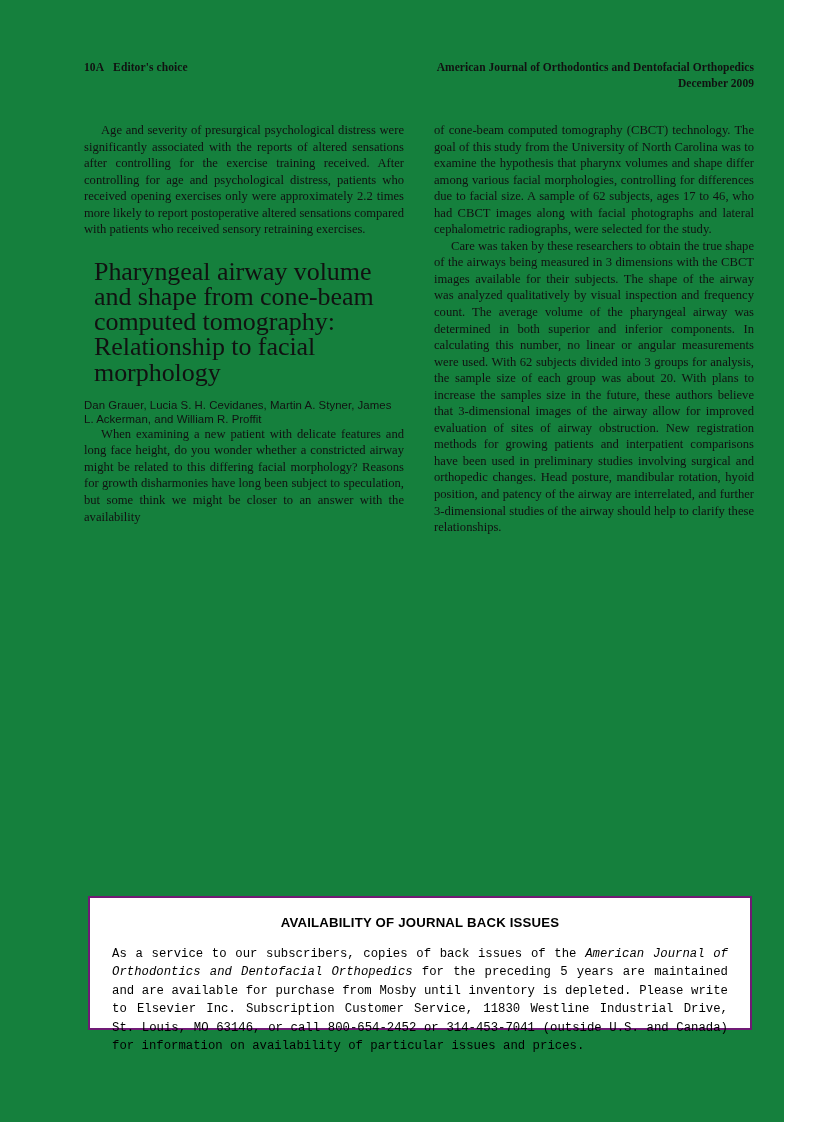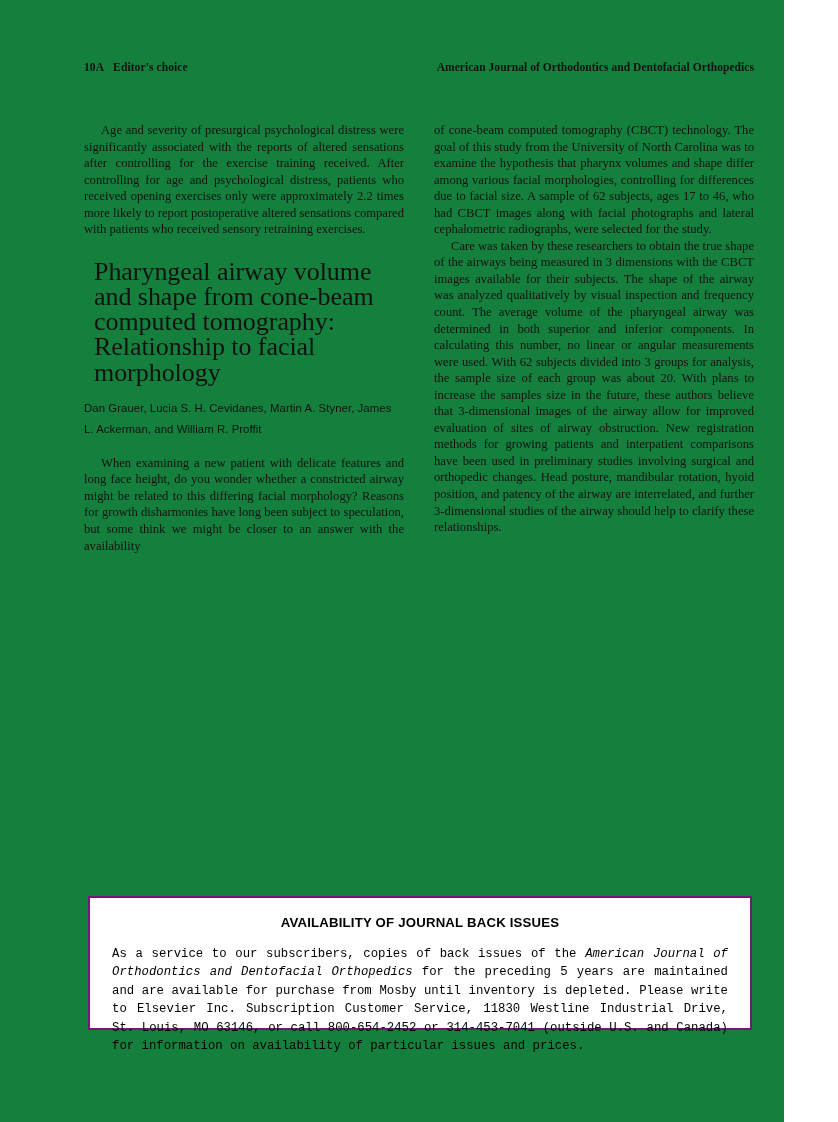--- a/index.html
+++ b/index.html
@@ -83,26 +83,26 @@
     font-size: 26px;
     line-height: 25.2px;
     font-weight: normal;
     letter-spacing: -0.05px;
     color: #111111;
   }
   #article-authors {
     margin: 13px 0 0 0;
     font-family: "Liberation Sans", sans-serif;
     font-size: 11.4px;
-    line-height: 21px;
+    line-height: 14px;
     font-weight: normal;
     color: #111111;
     letter-spacing: 0.05px;
   }
-  #article-lead { margin-top: 15px; }
+  #article-lead { }
 
   
   #notice-box {
     position: absolute;
     left: 88px;
     top: 896px;
     width: 664px;
     height: 134px;
     border: 2px solid #701a75;
     box-sizing: border-box;
@@ -134,20 +134,21 @@
 <body>
 
 <div id="page">
 
   <div id="running-head">
     <div class="rh-left">
       <span class="rh-folio">10A</span><span>Editor's choice</span>
     </div>
     <div class="rh-right">
       <div>American Journal of Orthodontics and Dentofacial Orthopedics</div>
+      <div>December 2009</div>
     </div>
   </div>
 
   <div id="columns">
 
     <div class="col">
       <p class="body-p indent">Age and severity of presurgical psychological distress were significantly associated with the reports of altered sensations after controlling for the exercise training received. After controlling for age and psychological distress, patients who received opening exercises only were approximately 2.2 times more likely to report postoperative altered sensations compared with patients who received sensory retraining exercises.</p>
 
       <div id="article-head">
         <h1 id="article-title">Pharyngeal airway volume and shape from cone-beam computed tomography: Relationship to facial morphology</h1>

